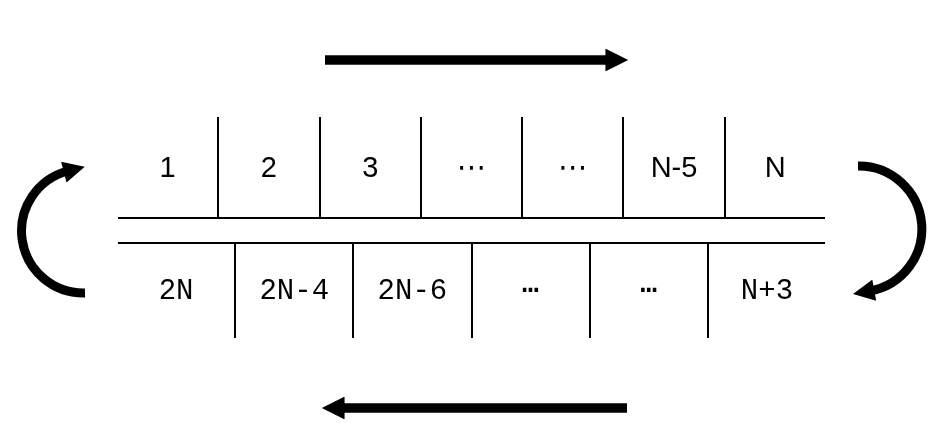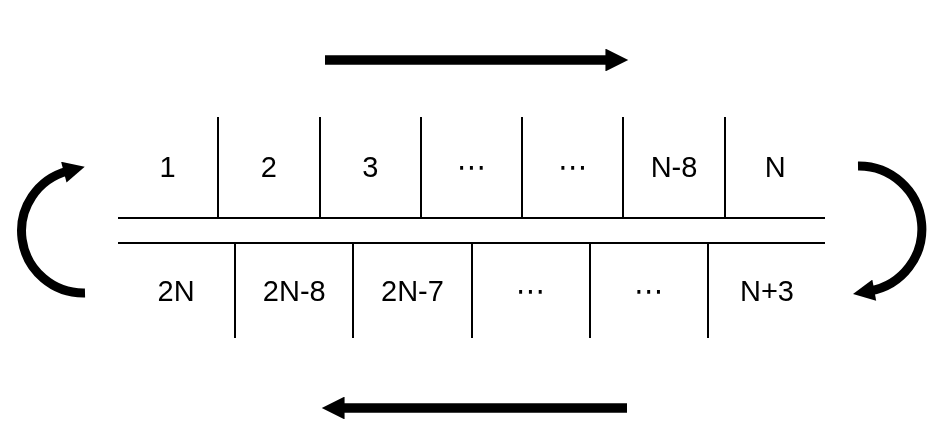--- a/index.html
+++ b/index.html
@@ -35,20 +35,21 @@
   .slot-row.top {
     height: 100px;
     border-bottom: 2.5px solid #000000;
   }
   .row-gap {
     height: 23px;
   }
   .slot-row.bottom {
     height: 94px;
     border-top: 2.5px solid #000000;
+    font-family: Liberation Mono, monospace;
   }
   .slot-cell {
     flex: 1 1 0;
     display: flex;
     align-items: center;
     justify-content: center;
     font-size: 29px;
     color: #000000;
     line-height: 1;
   }
@@ -77,29 +78,29 @@
     <path d="M 858 166 A 63 63 0 0 1 870 291" fill="none" stroke="#000000" stroke-width="9" marker-end="url(#arrowhead)"></path>
   </svg>
 
   <div class="slot-table">
     <div class="slot-row top">
       <div class="slot-cell">1</div>
       <div class="slot-cell">2</div>
       <div class="slot-cell">3</div>
       <div class="slot-cell">⋯</div>
       <div class="slot-cell">⋯</div>
-      <div class="slot-cell">N-8</div>
+      <div class="slot-cell">N-5</div>
       <div class="slot-cell">N</div>
     </div>
 
     <div class="row-gap"></div>
 
     <div class="slot-row bottom">
       <div class="slot-cell">2N</div>
-      <div class="slot-cell">2N-8</div>
-      <div class="slot-cell">2N-7</div>
+      <div class="slot-cell">2N-4</div>
+      <div class="slot-cell">2N-6</div>
       <div class="slot-cell">⋯</div>
       <div class="slot-cell">⋯</div>
       <div class="slot-cell">N+3</div>
     </div>
   </div>
 
 </div>
 
 </body></html>

